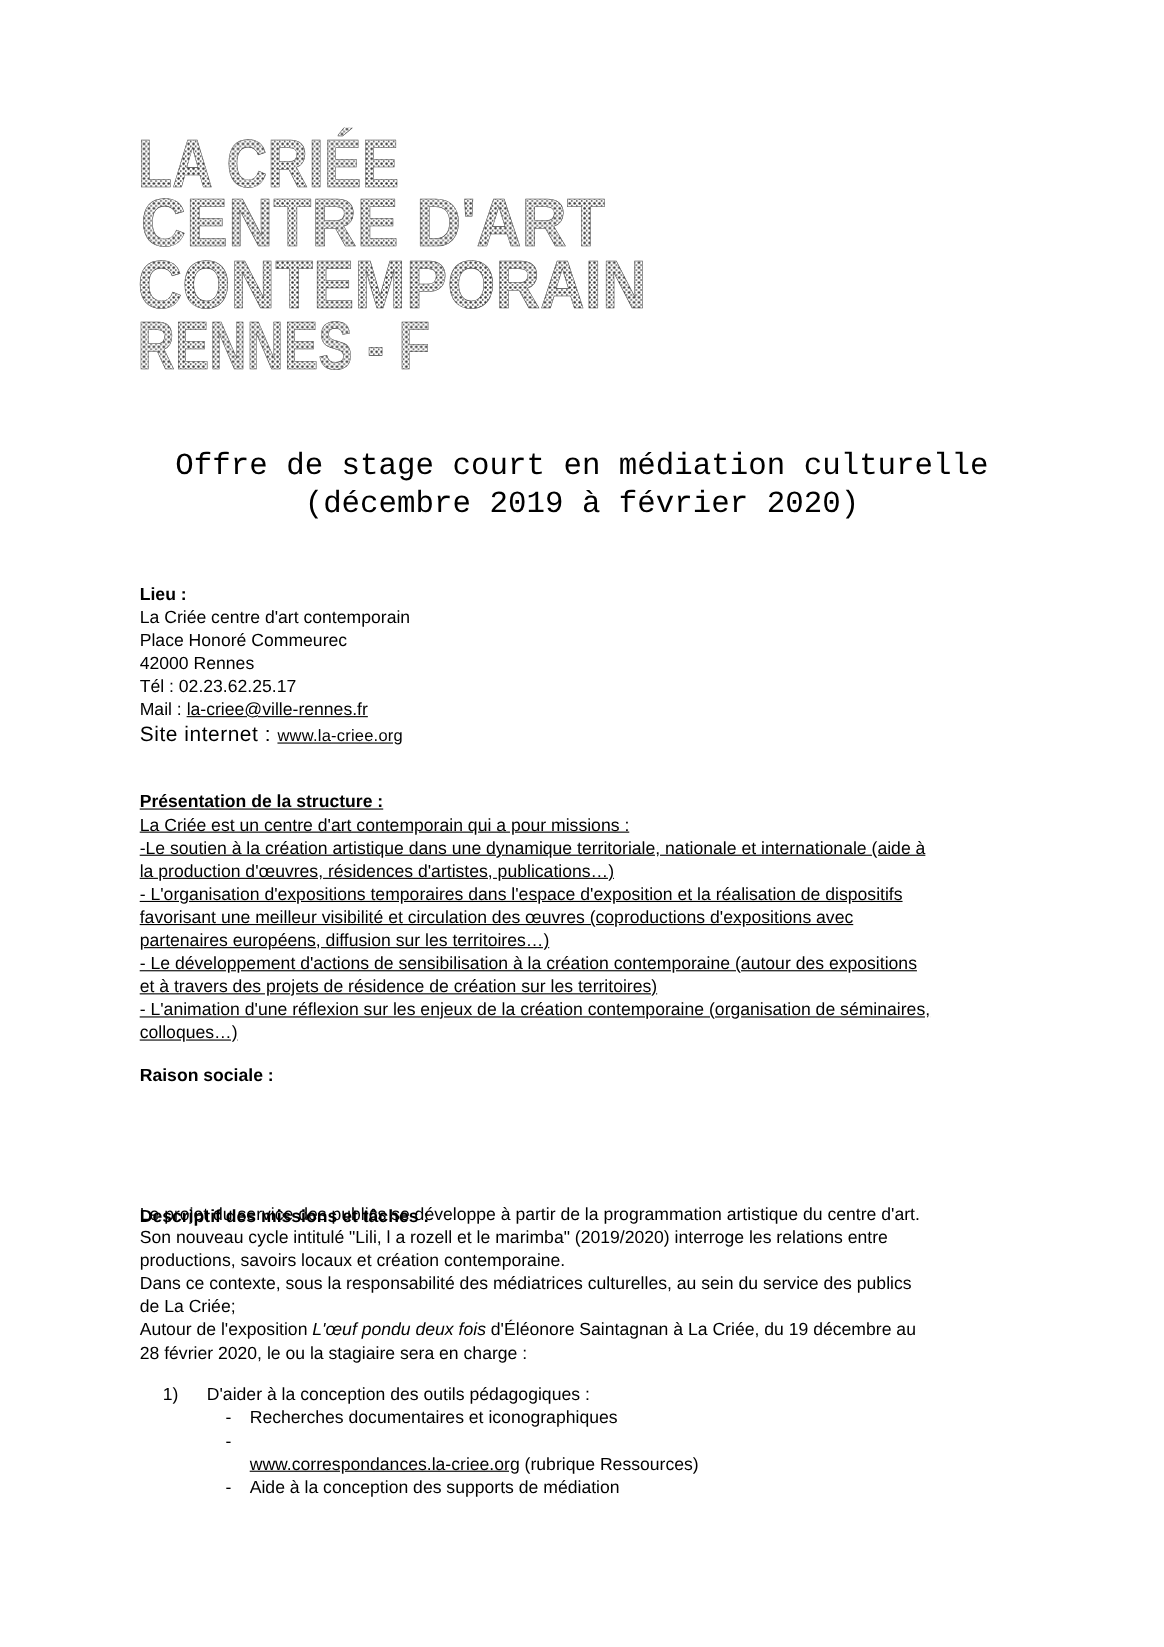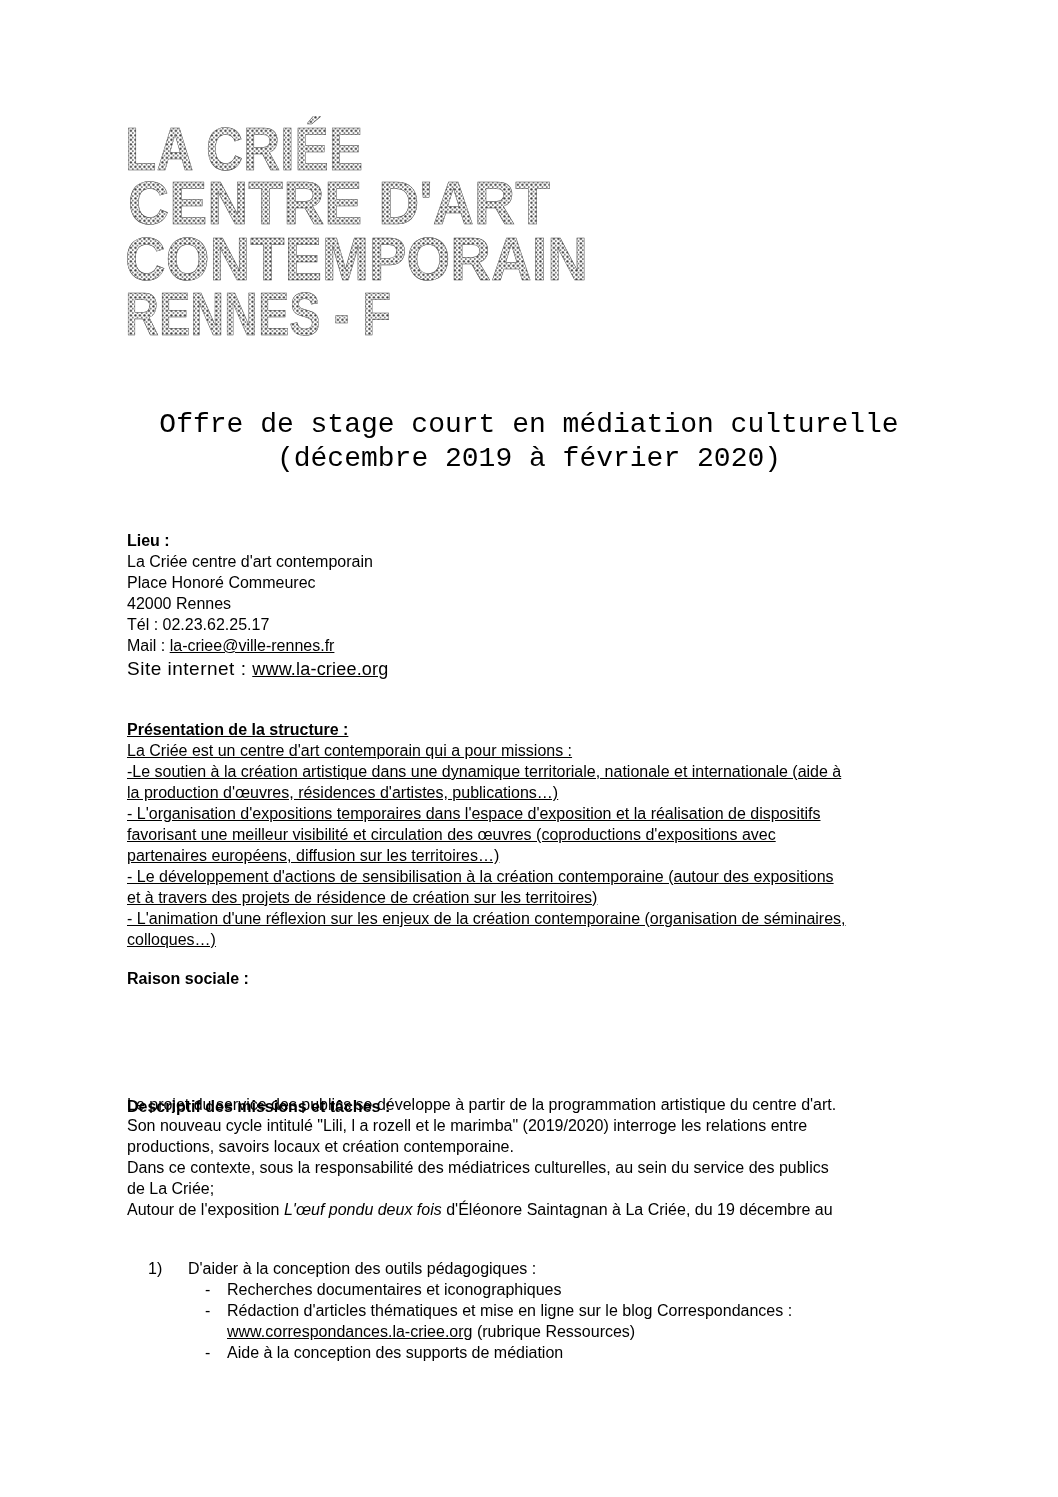--- a/index.html
+++ b/index.html
@@ -30,21 +30,21 @@
     font-size: 28px;
     line-height: 34px;
     font-family: Liberation Mono, monospace;
   }
 
   
   .contact { top: 530px; left: 127px; line-height: 21px; }
   .bold { font-weight: bold; }
   a { color: #000000; text-decoration: underline; cursor: pointer; }
   .site-line { font-size: 19px; line-height: 26px; letter-spacing: 0.5px; }
-  .site-line a { font-size: 18px; letter-spacing: 0.2px; }
+  .site-line a { font-size: 15px; letter-spacing: 0.2px; }
 
   
   .presentation { top: 719px; left: 127px; line-height: 21px; text-decoration: underline; }
   .raison { top: 968px; left: 127px; line-height: 21px; }
   .descriptif { top: 1052px; left: 127px; line-height: 21px; margin-top: 44px; }
   .missions { top: 1094px; left: 127px; line-height: 21px; }
   .prelines { white-space: pre-line; }
 
   
   .tasks { top: 1258px; left: 127px; line-height: 21px; }
@@ -105,32 +105,33 @@
 
 <div class="abs descriptif bold">Descriptif des missions et tâches :</div>
 
 <div class="abs missions">
   <div class="prelines">Le projet du service des publics se développe à partir de la programmation artistique du centre d'art.
 Son nouveau cycle intitulé "Lili, l a rozell et le marimba" (2019/2020) interroge les relations entre
 productions, savoirs locaux et création contemporaine.
 Dans ce contexte, sous la responsabilité des médiatrices culturelles, au sein du service des publics
 de La Criée;</div>
   <div><span>Autour de l'exposition </span><i>L'œuf pondu deux fois</i><span> d'Éléonore Saintagnan à La Criée, du 19 décembre au</span></div>
+  <div>28 février 2020, le ou la stagiaire sera en charge :</div>
 </div>
 
 <div class="abs tasks">
   <div class="row l1">
     <span class="marker">1)</span>
     <span>D'aider à la conception des outils pédagogiques :</span>
   </div>
   <div class="row l2">
     <span class="marker">-</span>
     <span>Recherches documentaires et iconographiques</span>
   </div>
   <div class="row l2">
     <span class="marker">-</span>
-    <span><span>Rédaction d'articles thématiques et mise en ligne sur le blog Correspondances :</span><br><a href="#">www.correspondances.la-criee.org</a><span> (rubrique Ressources)</span></span>
+    <span><br><a href="#">www.correspondances.la-criee.org</a><span> (rubrique Ressources)</span></span>
   </div>
   <div class="row l2">
     <span class="marker">-</span>
     <span>Aide à la conception des supports de médiation</span>
   </div>
 </div>
 
 </body></html>

